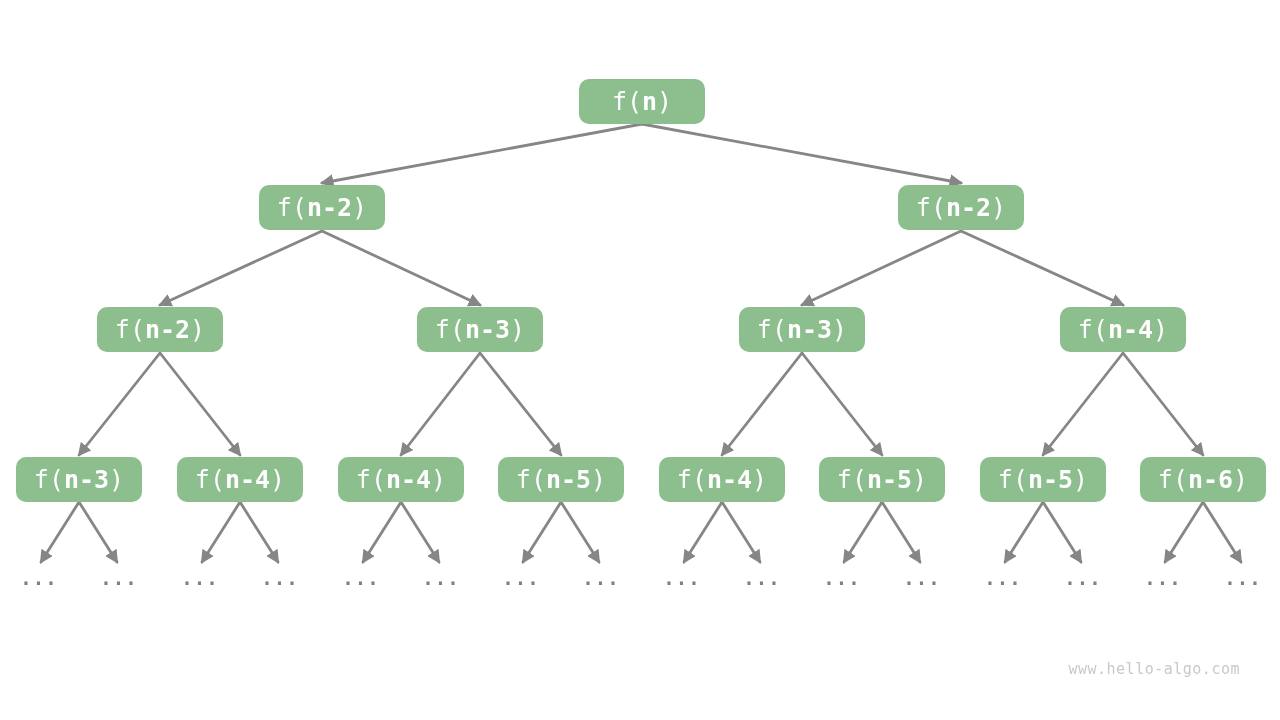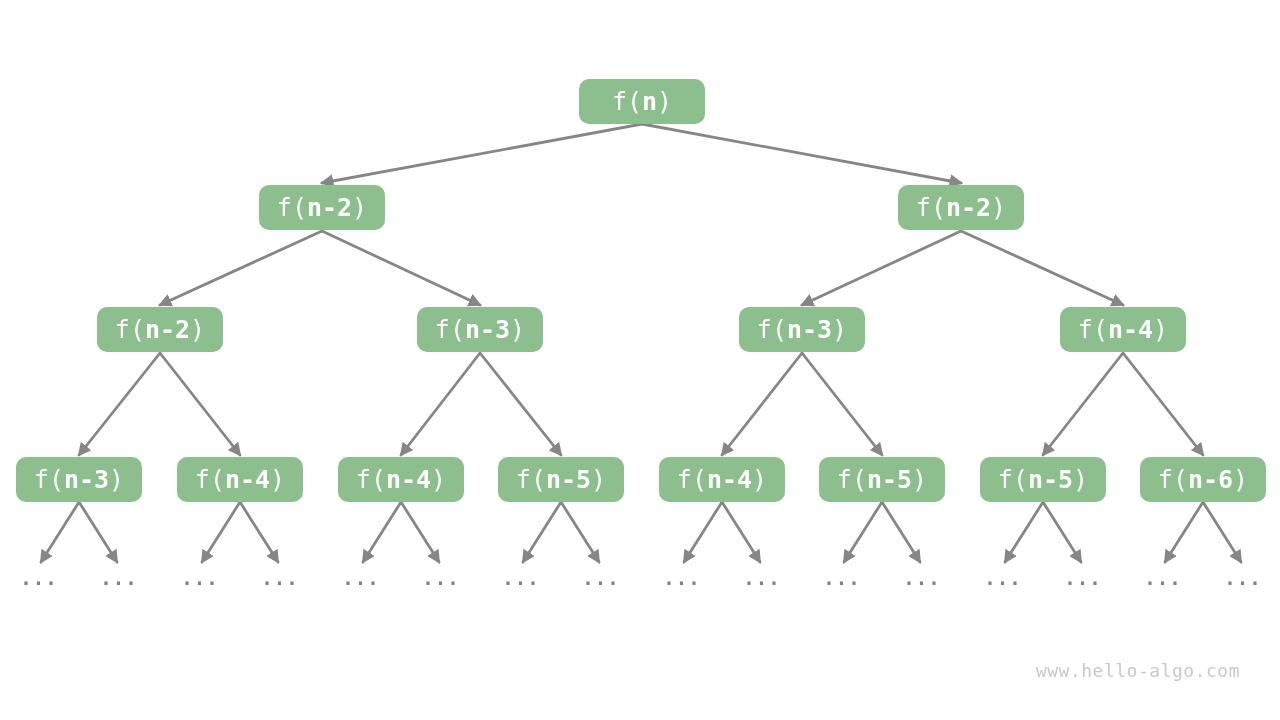--- a/index.html
+++ b/index.html
@@ -45,21 +45,21 @@
     text-align: center;
     font-size: 19px;
     font-weight: bold;
     letter-spacing: 1px;
     color: var(--ellipsis, #818181);
   }
   .watermark {
     position: absolute;
     top: 660px;
     right: 40px;
-    font-size: 18px;
+    font-size: 15px;
     color: var(--watermark, #C9C9C9);
     letter-spacing: 0.5px;
   }
 </style>
 </head>
 <body>
 
 <div class="canvas">
 
   <svg class="edges-layer" width="1280" height="720" viewBox="0 0 1280 720">

